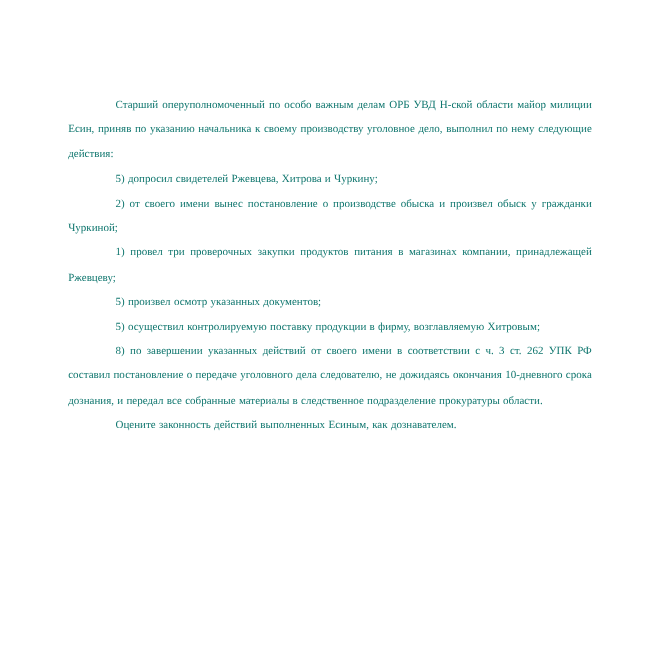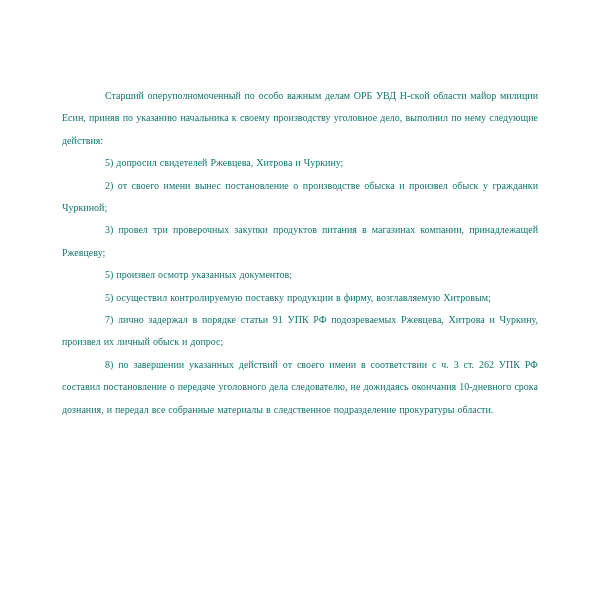--- a/index.html
+++ b/index.html
@@ -32,18 +32,18 @@
     word-spacing: 0.5px;
   }
 </style>
 </head>
 <body>
 
 <div class="document-page">
   <p class="para">Старший оперуполномоченный по особо важным делам ОРБ УВД Н-ской области майор милиции Есин, приняв по указанию начальника к своему производству уголовное дело, выполнил по нему следующие действия:</p>
   <p class="para">5) допросил свидетелей Ржевцева, Хитрова и Чуркину;</p>
   <p class="para">2) от своего имени вынес постановление о производстве обыска и произвел обыск у гражданки Чуркиной;</p>
-  <p class="para">3) провел три проверочных закупки продуктов питания в магазинах компании, принадлежащей Ржевцеву;</p>
+  <p class="para">1) провел три проверочных закупки продуктов питания в магазинах компании, принадлежащей Ржевцеву;</p>
   <p class="para">5) произвел осмотр указанных документов;</p>
   <p class="para">5) осуществил контролируемую поставку продукции в фирму, возглавляемую Хитровым;</p>
-  <p class="para">7) лично задержал в порядке статьи 91 УПК РФ подозреваемых Ржевцева, Хитрова и Чуркину, произвел их личный обыск и допрос;</p>
   <p class="para">8) по завершении указанных действий от своего имени в соответствии с ч. 3 ст. 262 УПК РФ составил постановление о передаче уголовного дела следователю, не дожидаясь окончания 10-дневного срока дознания, и передал все собранные материалы в следственное подразделение прокуратуры области.</p>
+  <p class="para">Оцените законность действий выполненных Есиным, как дознавателем.</p>
 </div>
 
 </body></html>

